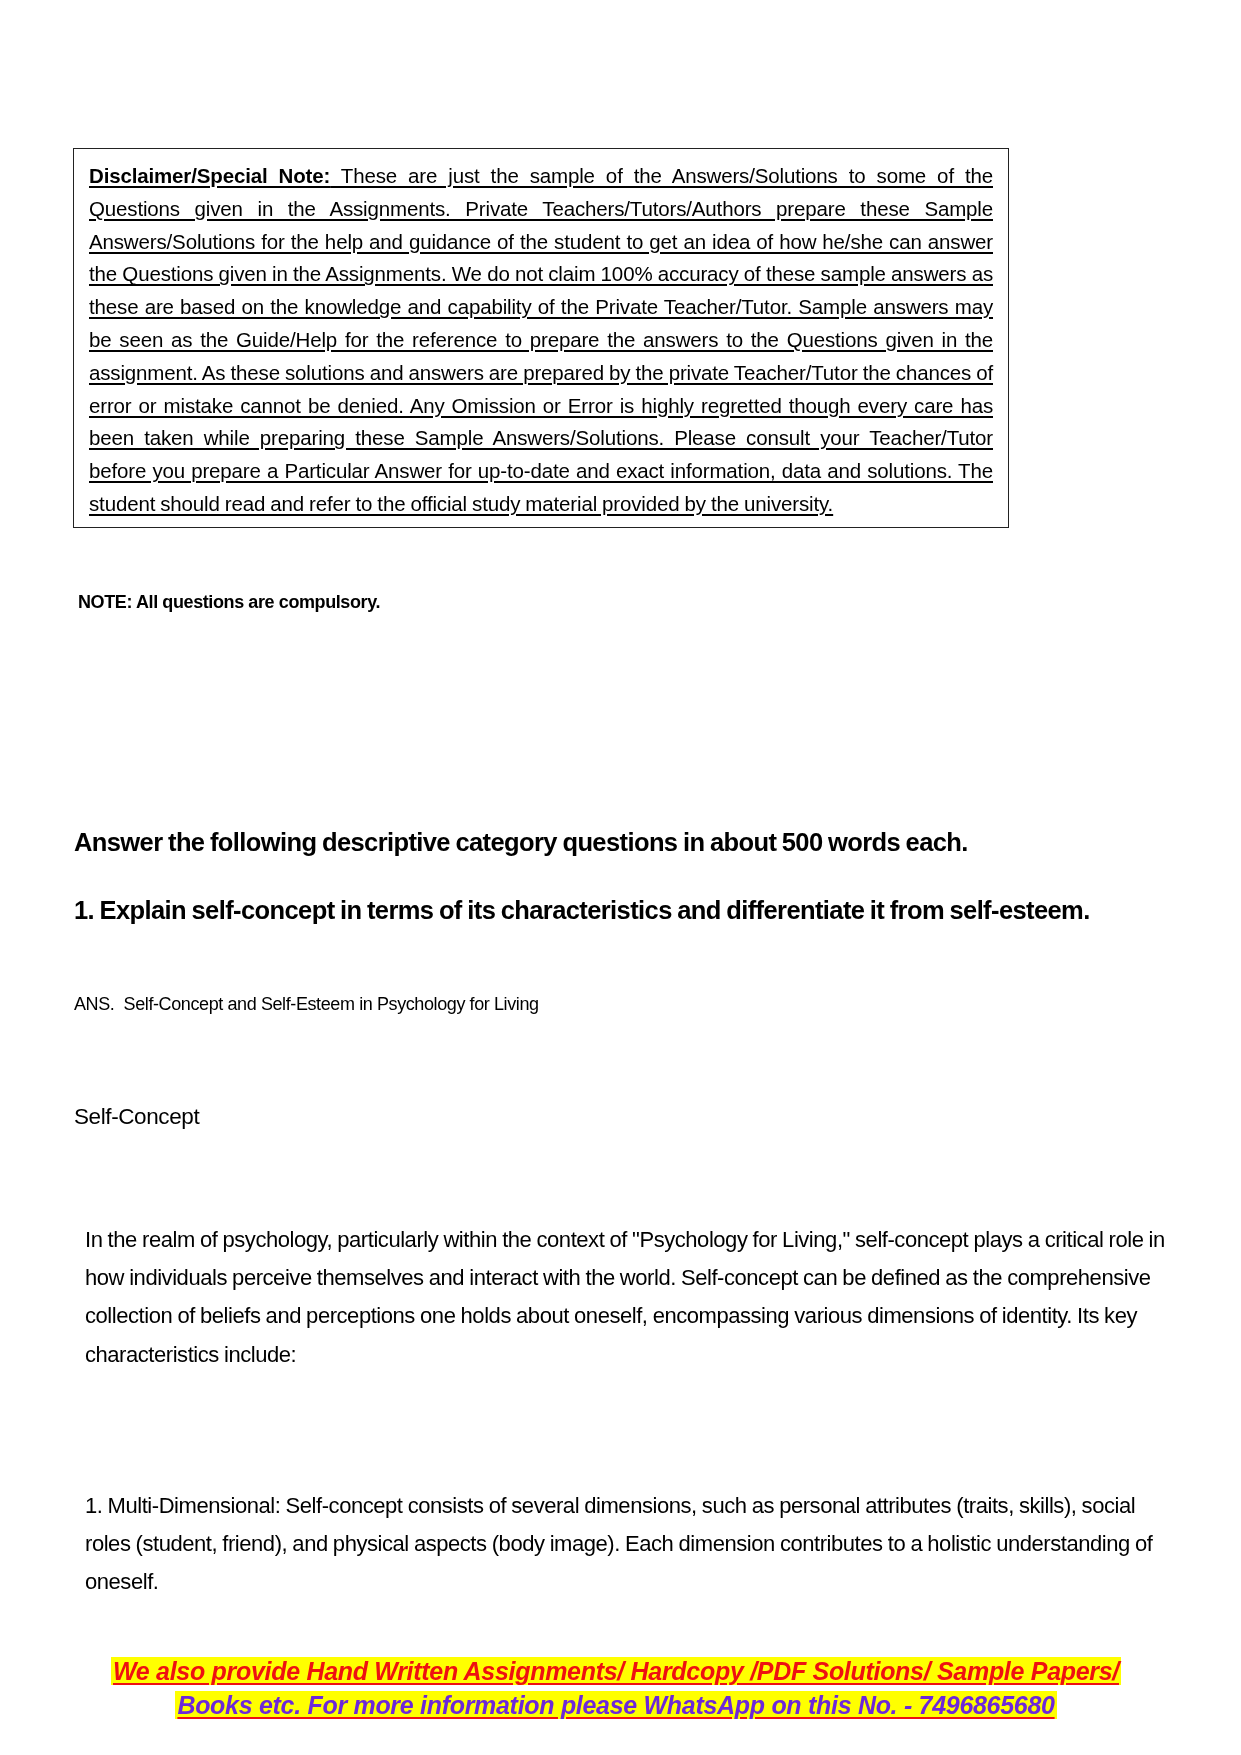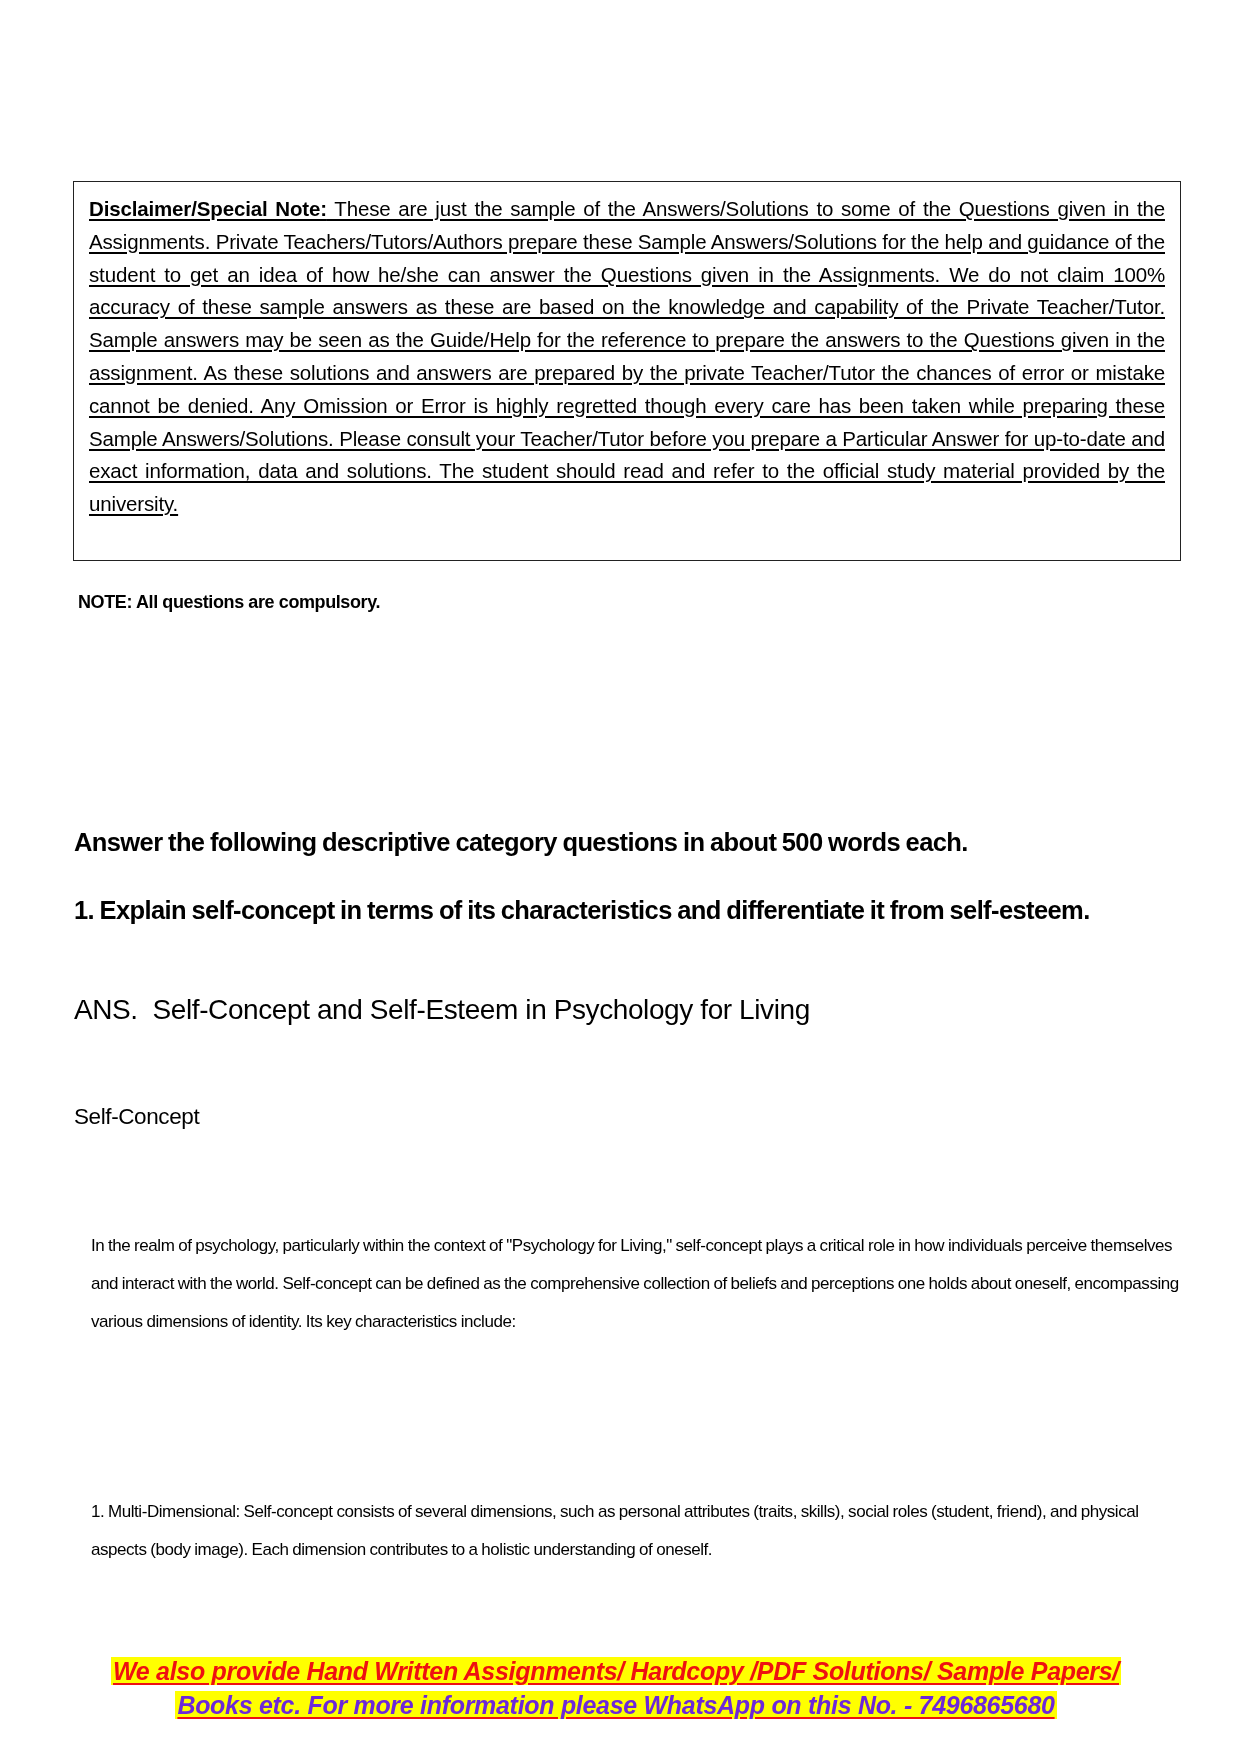--- a/index.html
+++ b/index.html
@@ -18,26 +18,25 @@
     .page {
       position: absolute;
       left: 0; top: 0;
       width: 1241px;
       height: 1755px;
     }
     .disclaimer-box {
       position: absolute;
       left: 73px;
       top: 148px;
-      width: 1108px;
+      width: 936px;
       height: 380px;
       border: 1.5px solid #222222;
       box-sizing: border-box;
       padding: 11px 15px 0 15px;
-      margin-top: 33px;
     }
     .disclaimer-text {
       font-size: 20.5px;
       line-height: 32.8px;
       text-align: justify;
       text-decoration: underline;
       text-underline-offset: 3px;
       text-decoration-thickness: 1.5px;
       margin: 0;
       letter-spacing: -0.15px;
@@ -85,41 +84,41 @@
       font-weight: bold;
       line-height: 44px;
       margin: 0;
       letter-spacing: -0.6px;
       word-spacing: -1px;
     }
     .ans-heading {
       position: absolute;
       left: 74px;
       top: 994px;
-      font-size: 28px;
+      font-size: 18px;
       margin: 0;
       letter-spacing: -0.4px;
       white-space: pre;
       text-align: center;
     }
     .section-heading {
       position: absolute;
       left: 74px;
       top: 1104px;
       font-size: 22.5px;
       margin: 0;
       letter-spacing: -0.4px;
     }
     .paragraph {
       position: absolute;
       left: 74px;
       width: 1090px;
-      font-size: 17px;
+      font-size: 22px;
       line-height: 38.2px;
-      margin: 17px;
+      margin: 11px;
       letter-spacing: -0.45px;
       word-spacing: -0.5px;
     }
     .p-intro { top: 1210px; }
     .p-point1 { top: 1476px; }
     .promo {
       position: absolute;
       left: 0;
       width: 1232px;
       top: 1654px;

